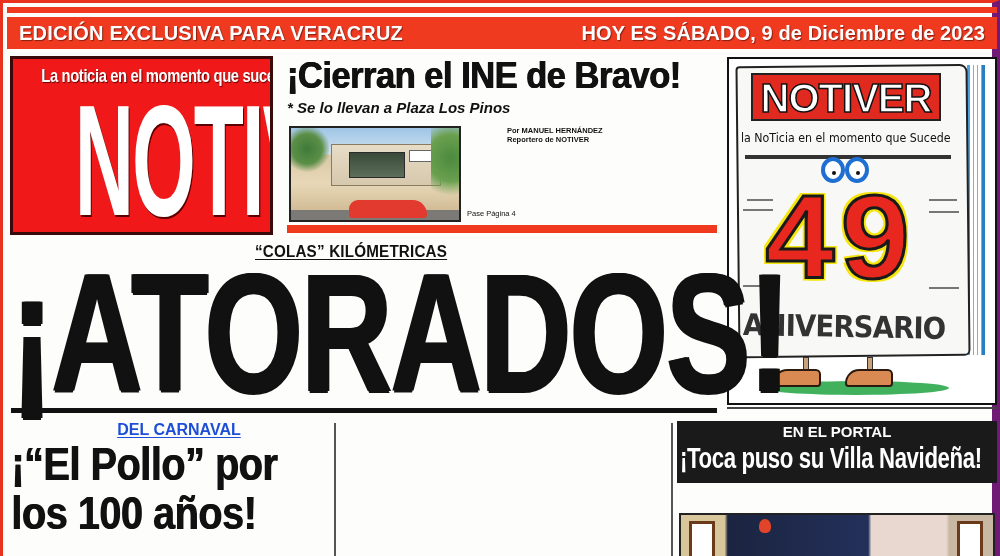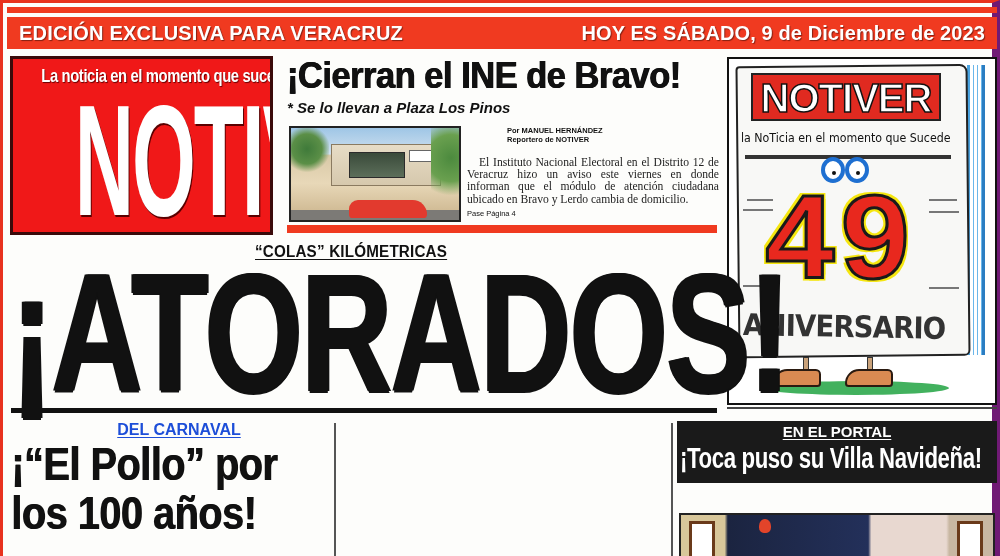--- a/index.html
+++ b/index.html
@@ -66,21 +66,21 @@
     .caseta { position: absolute; left: 338px; top: 414px; width: 326px; }
     .caseta .dek { font-size: 16.5px; font-weight: bold; color: #111; line-height: 18px; white-space: nowrap; transform: scaleX(0.95); transform-origin: left; }
     .caseta .photo2 { position: absolute; left: 4px; top: 42px; width: 318px; height: 100px; border: 2px solid #222; overflow: hidden; background: linear-gradient(180deg,#c9dbea 0%, #e7eef3 40%, #d7cfc6 100%); }
     .truck-blue { position: absolute; left: 0; top: 0; width: 132px; height: 100px; background: repeating-linear-gradient(90deg,#1e4aa8 0 8px,#2856b8 8px 12px); }
     .truck-white { position: absolute; left: 210px; top: 0; width: 110px; height: 100px; background: linear-gradient(180deg,#e6d7c4,#cdbca6); }
     .tail { position: absolute; top: 72px; width: 14px; height: 5px; background: #d82a2a; border-left: 6px solid #fff; }
     .person { position: absolute; left: 144px; top: 46px; width: 14px; height: 54px; background: #e9e7e2; border-radius: 6px 6px 0 0; }
 
     .portal { position: absolute; left: 674px; top: 418px; width: 320px; }
     .portal .box { background: #1a1a1a; height: 62px; padding-top: 2px; }
-    .portal .kick { text-align: center; color: #fff; font-size: 15px; font-weight: bold; text-decoration: underline; text-underline-offset: 2px; }
+    .portal .kick { text-align: center; color: #fff; font-size: 15px; font-weight: bold; text-underline-offset: 2px; }
     .portal .hl { color: #fff; font-size: 30px; font-weight: 900; line-height: 36px; white-space: nowrap; transform: scaleX(0.74); transform-origin: left; padding-left: 4px; letter-spacing: -0.5px; }
     .portal .dek { font-size: 14px; font-weight: bold; color: #111; margin-top: 5px; padding-left: 2px; }
     .portal .photo3 { position: absolute; left: 2px; top: 92px; width: 316px; height: 46px; border: 2px solid #222; overflow: hidden; background: linear-gradient(90deg,#d8c79a 0%,#d8c79a 14%,#1b2440 15%,#23305a 60%,#e8d8d0 61%,#e8d8d0 85%,#c8b7a2 86%); }
     .balloon { position: absolute; left: 78px; top: 4px; width: 12px; height: 14px; background: #e2442a; border-radius: 50% 50% 40% 40%; }
     .window { position: absolute; top: 6px; width: 26px; height: 40px; background: #fff; border: 3px solid #6a3a1a; }
   </style>
 </head>
 <body>
 
 <div class="page">
@@ -104,21 +104,20 @@
       <div class="win"></div>
       <div class="sign"></div>
       <div class="tree-r"></div>
       <div class="ground"></div>
       <div class="car"></div>
     </div>
     <div class="byline">
       <div>Por MANUEL HERNÁNDEZ</div>
       <div>Reportero de NOTIVER</div>
     </div>
-    <div class="body">El Instituto Nacional Electoral en el Distrito 12 de Veracruz hizo un aviso este viernes en donde informan que el módulo de atención ciudadana ubicado en Bravo y Lerdo cambia de domicilio.</div>
     <div class="pase">Pase Página 4</div>
   </div>
   <div class="redbar"></div>
 
   <div class="cartoon">
     <div class="paper-edge"></div>
     <div class="paper"></div>
     <div class="mini-mast">
         <span>NOTIVER</span>
       </div>

